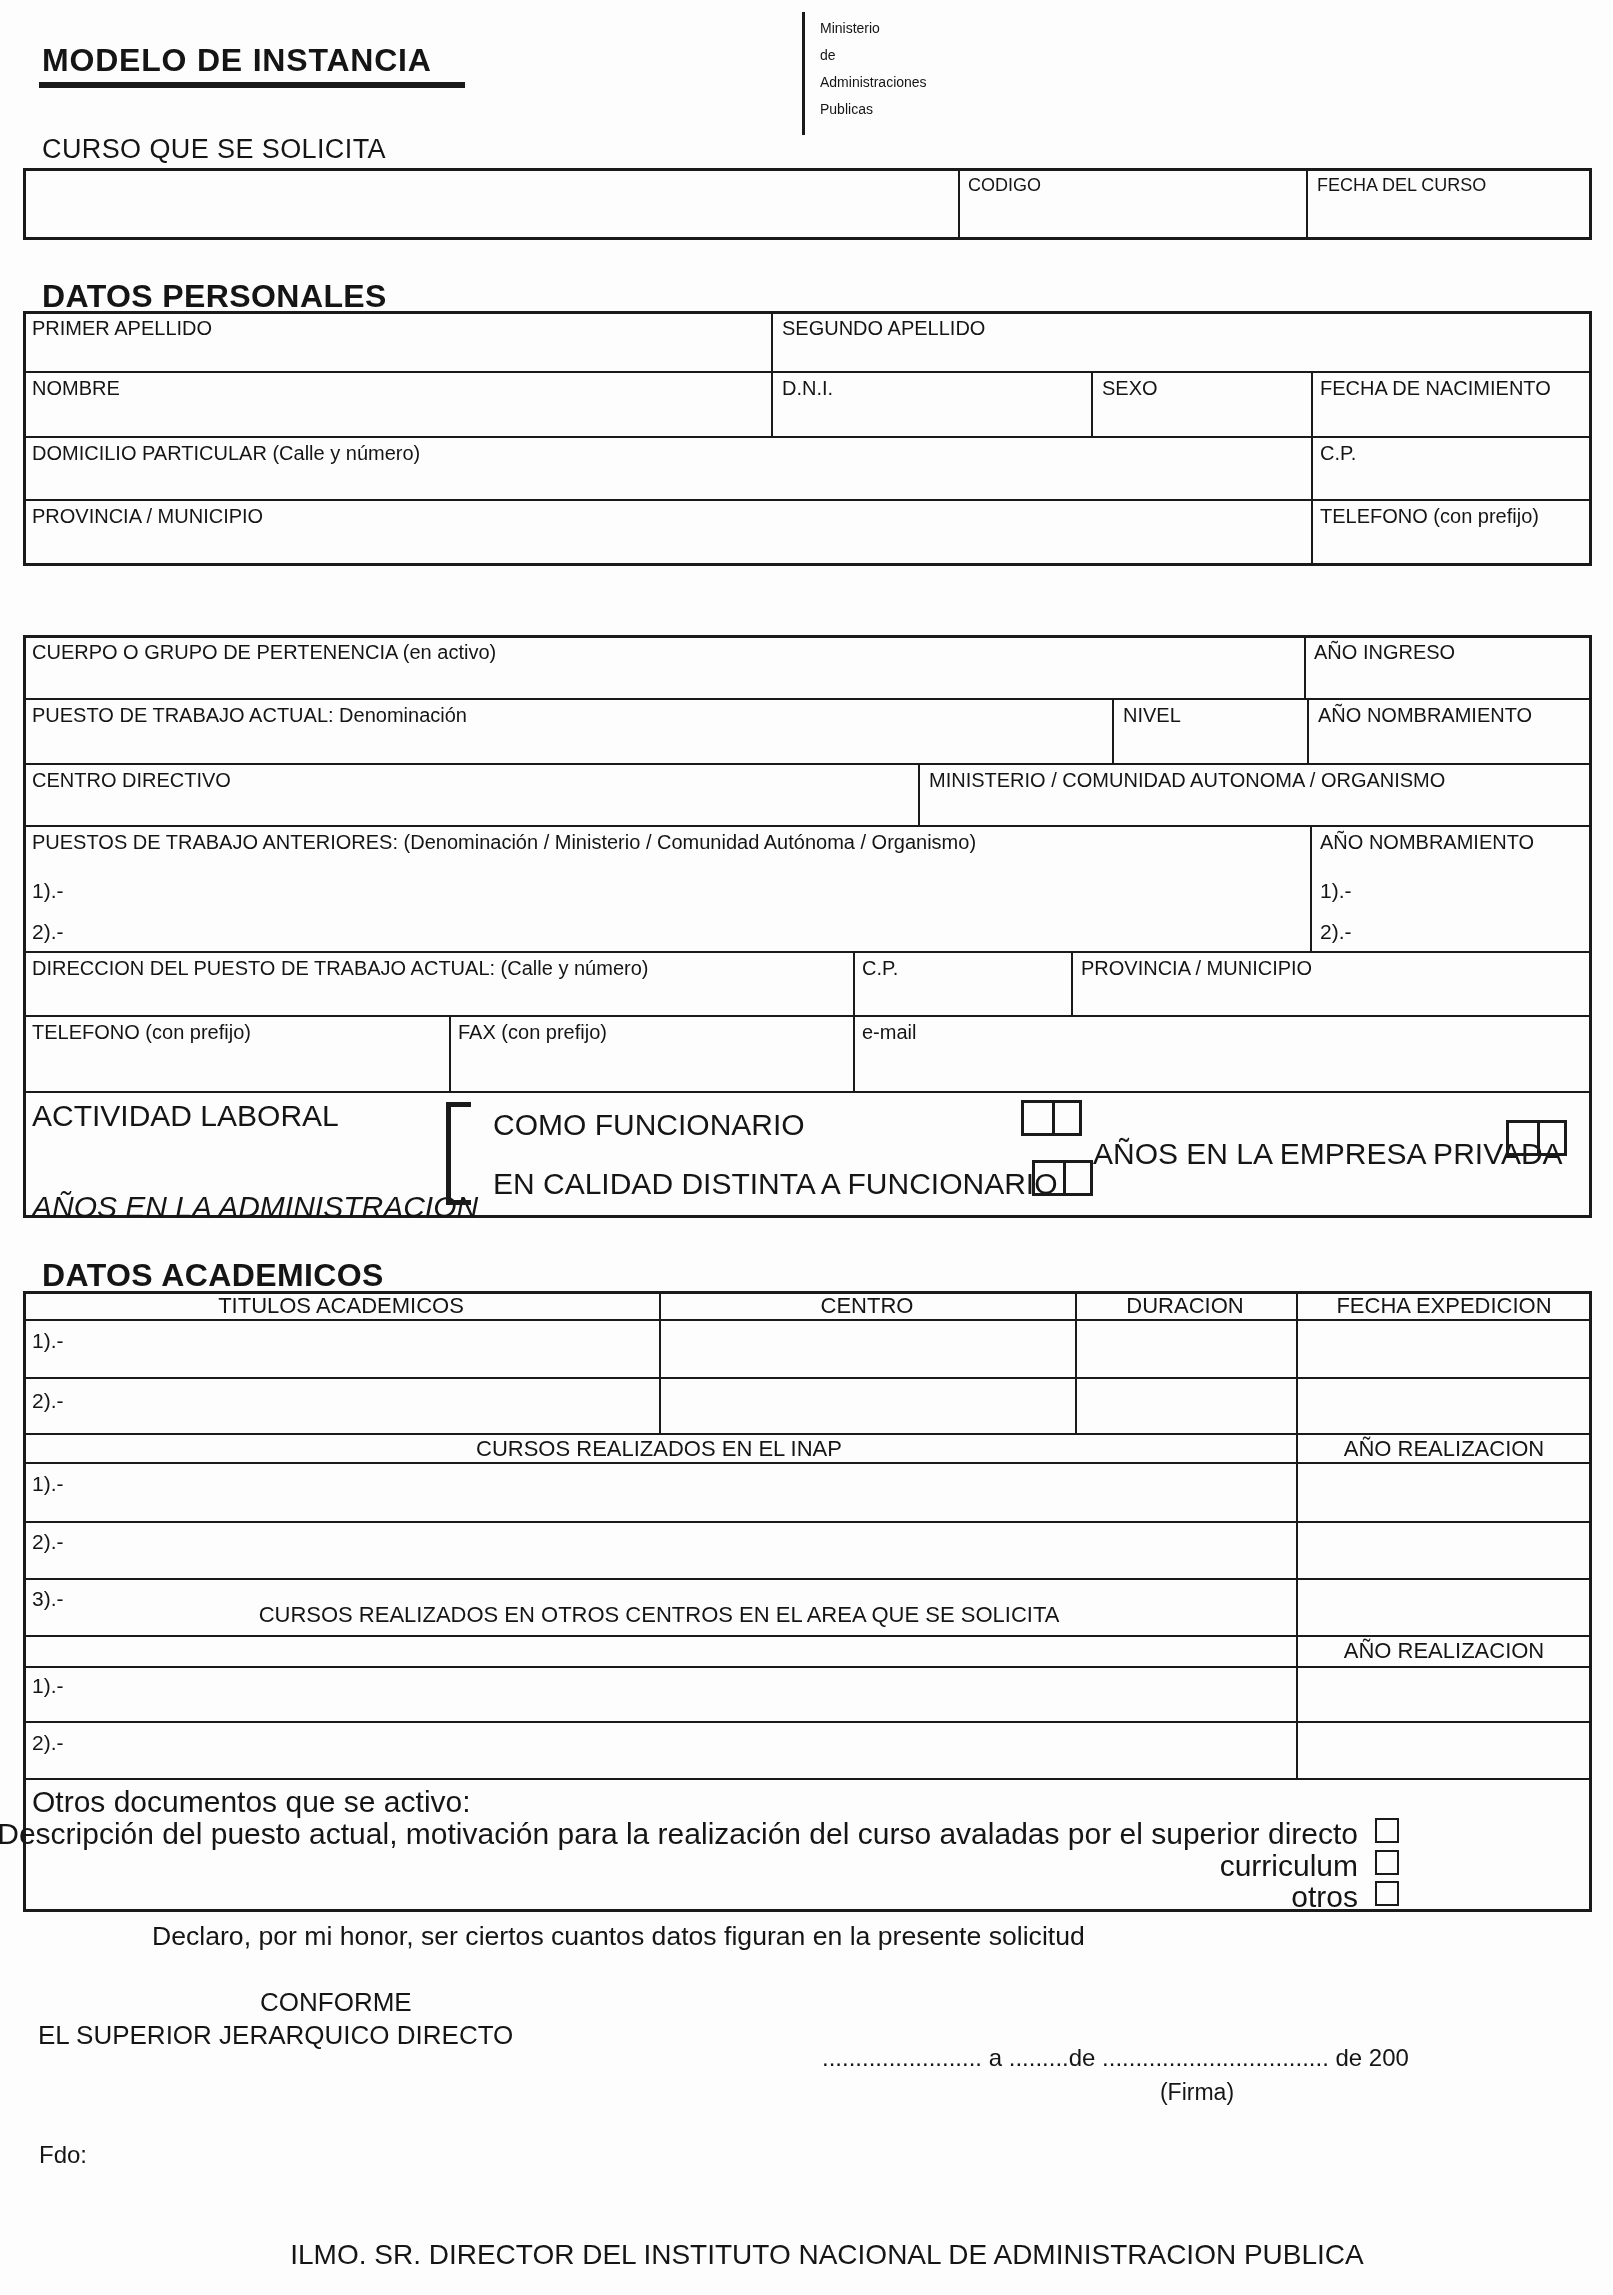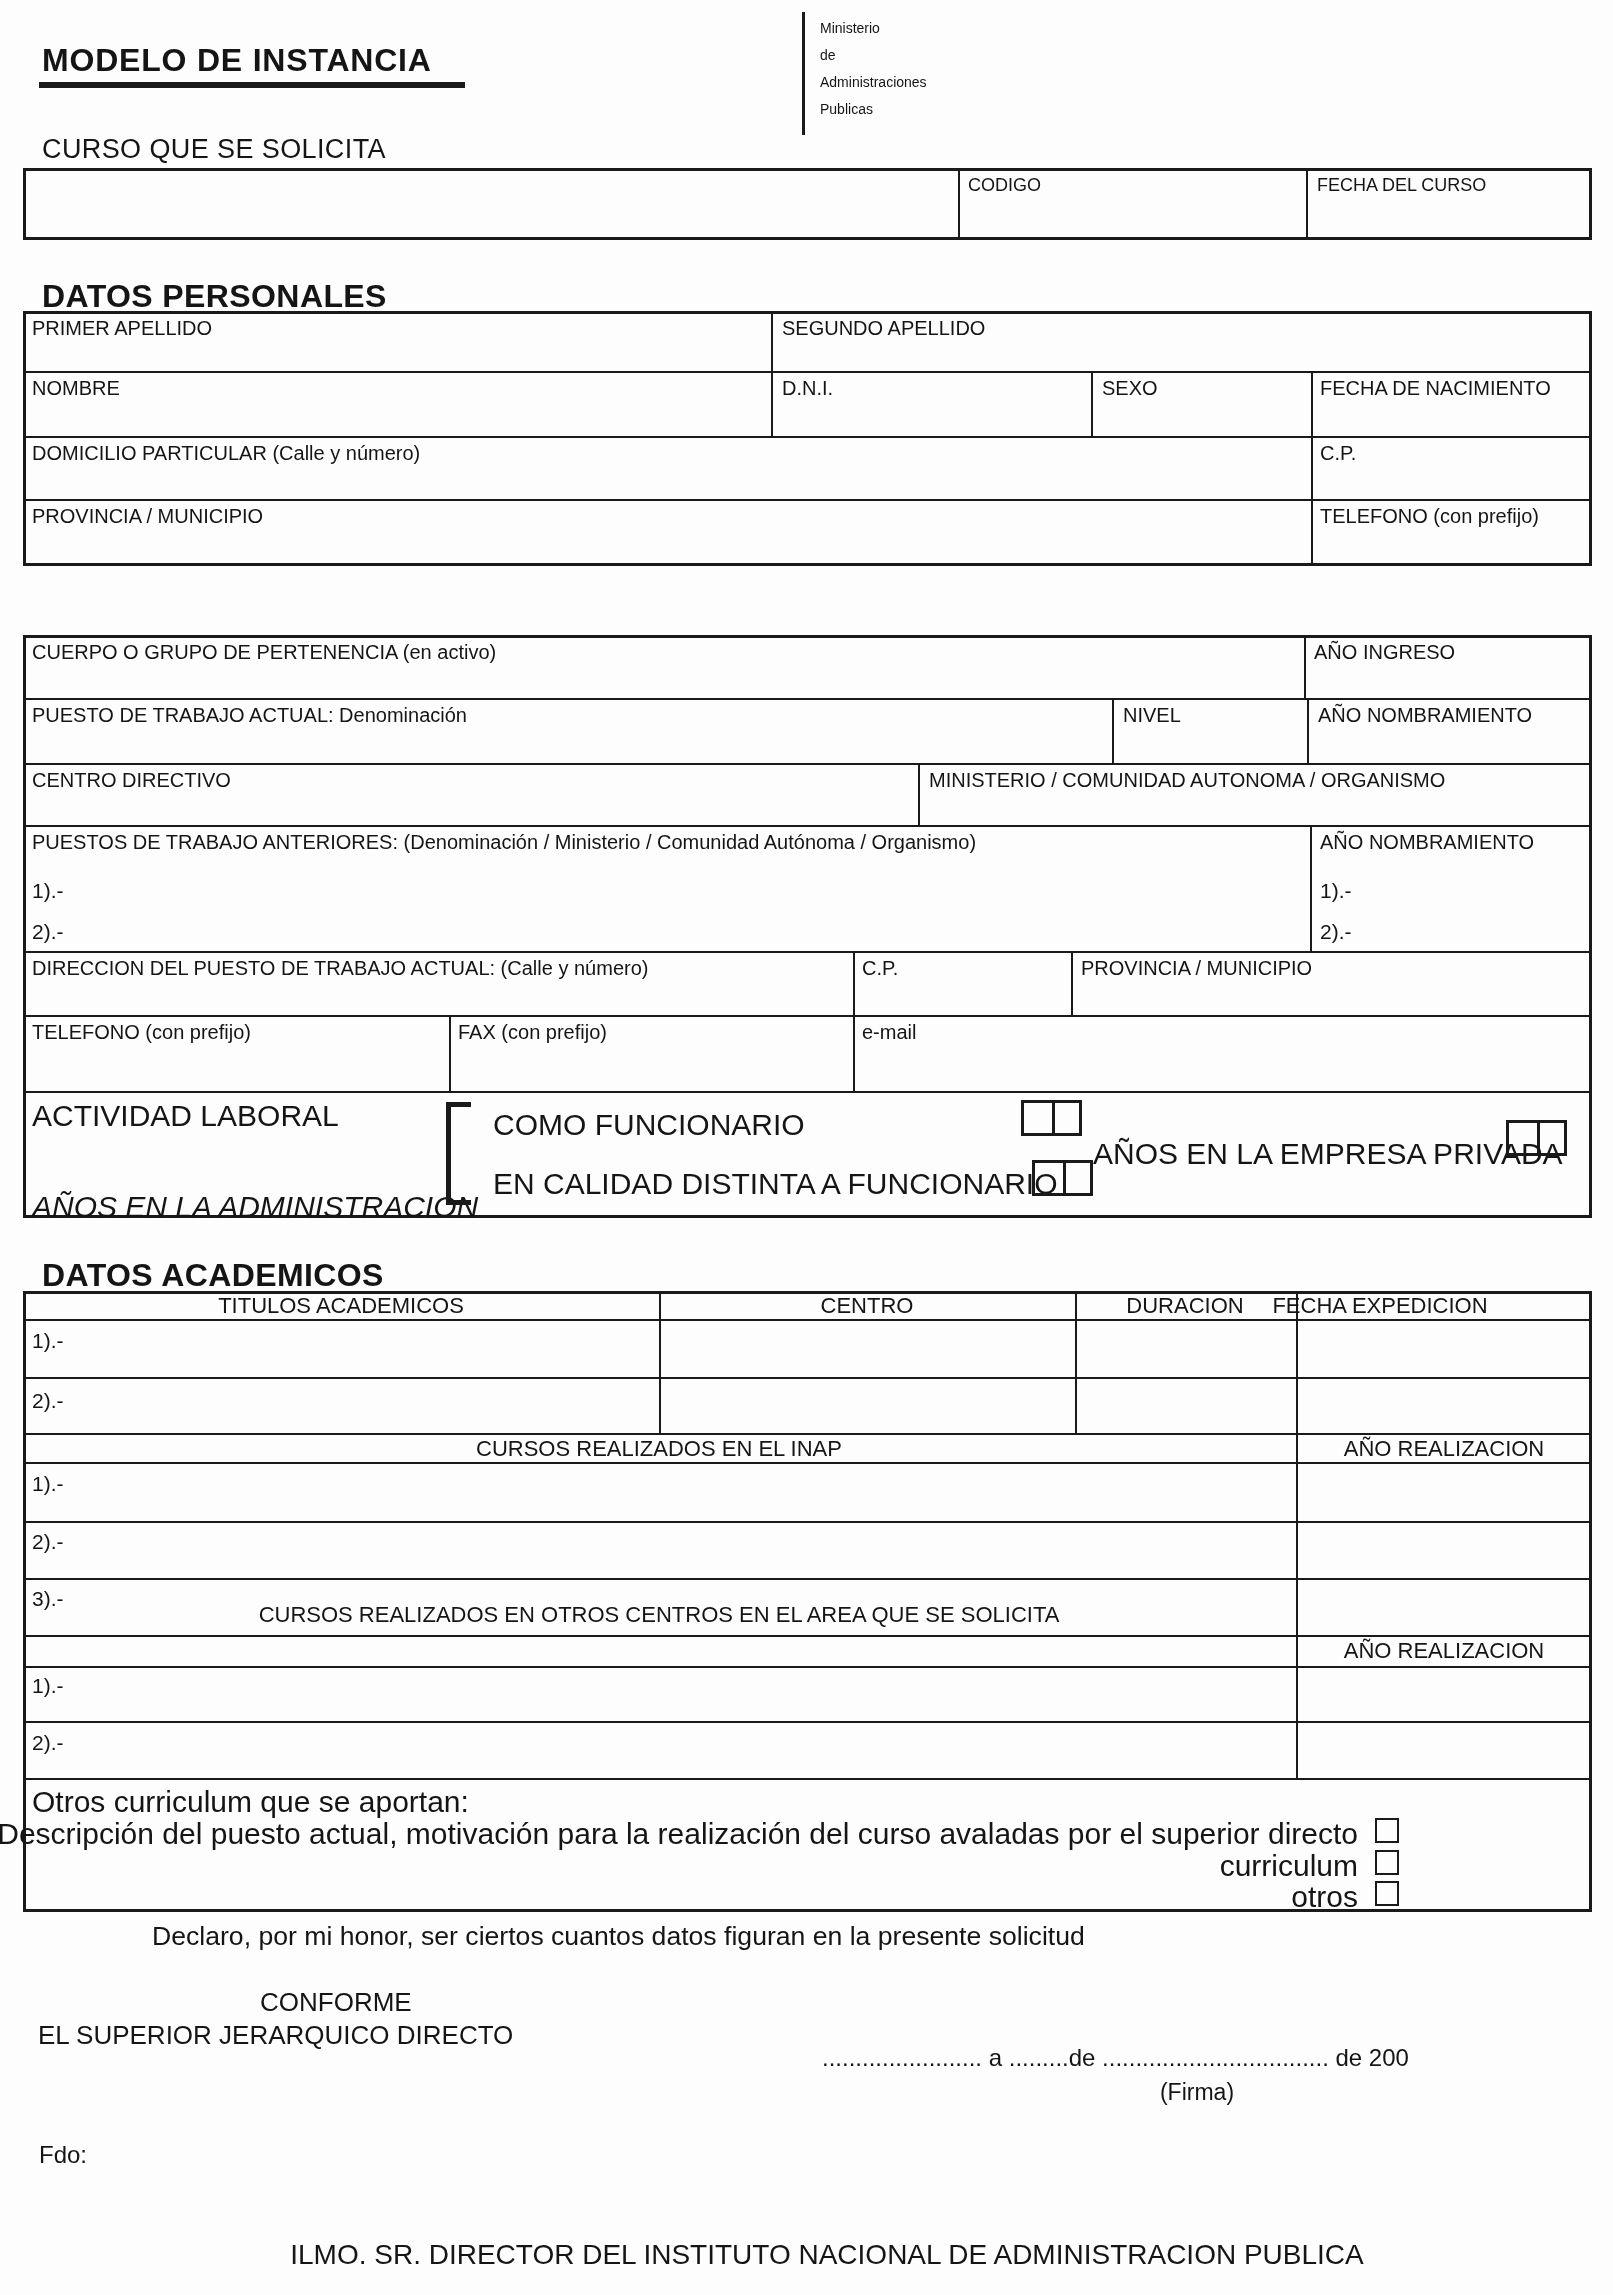--- a/index.html
+++ b/index.html
@@ -141,36 +141,36 @@
   <div class="hl" style="left:23px;top:1666px;width:1569px;"></div>
   <div class="hl" style="left:23px;top:1721px;width:1569px;"></div>
   <div class="hl" style="left:23px;top:1778px;width:1569px;"></div>
   <div class="vl" style="left:659px;top:1291px;height:143px;"></div>
   <div class="vl" style="left:1075px;top:1291px;height:143px;"></div>
   <div class="vl" style="left:1296px;top:1291px;height:487px;"></div>
 
   <div class="hdrlbl" style="left:341px;top:1293px;">TITULOS ACADEMICOS</div>
   <div class="hdrlbl" style="left:867px;top:1293px;">CENTRO</div>
   <div class="hdrlbl" style="left:1185px;top:1293px;">DURACION</div>
-  <div class="hdrlbl" style="left:1380px;top:1293px;">FECHA EXPEDICION</div>
+  <div class="hdrlbl" style="left:1444px;top:1293px;">FECHA EXPEDICION</div>
   <div class="item" style="left:32px;top:1329px;">1).-</div>
   <div class="item" style="left:32px;top:1389px;">2).-</div>
 
   <div class="hdrlbl" style="left:659px;top:1436px;">CURSOS REALIZADOS EN EL INAP</div>
   <div class="hdrlbl" style="left:1444px;top:1436px;">AÑO REALIZACION</div>
   <div class="item" style="left:32px;top:1472px;">1).-</div>
   <div class="item" style="left:32px;top:1530px;">2).-</div>
   <div class="item" style="left:32px;top:1587px;">3).-</div>
 
   <div class="hdrlbl" style="left:659px;top:1602px;">CURSOS REALIZADOS EN OTROS CENTROS EN EL AREA QUE SE SOLICITA</div>
   <div class="hdrlbl" style="left:1444px;top:1638px;">AÑO REALIZACION</div>
   <div class="item" style="left:32px;top:1674px;">1).-</div>
   <div class="item" style="left:32px;top:1731px;">2).-</div>
 
-  <div class="lbl-big" style="left:32px;top:1785px;">Otros curriculum que se aportan:</div>
+  <div class="lbl-big" style="left:32px;top:1785px;">Otros documentos que se activo:</div>
   <div class="lbl-big" style="right:255px;top:1817px;">Descripción del puesto actual, motivación para la realización del curso avaladas por el superior directo</div>
   <div class="chk" style="left:1375px;top:1818px;"></div>
   <div class="lbl-big" style="right:255px;top:1849px;">curriculum</div>
   <div class="chk" style="left:1375px;top:1850px;"></div>
   <div class="lbl-big" style="right:255px;top:1880px;">otros</div>
   <div class="chk" style="left:1375px;top:1881px;"></div>
 
   <div class="foot" style="left:152px;top:1921px;font-size:26.6px;">Declaro, por mi honor, ser ciertos cuantos datos figuran en la presente solicitud</div>
   <div class="foot" style="left:260px;top:1987px;">CONFORME</div>
   <div class="foot" style="left:38px;top:2020px;">EL SUPERIOR JERARQUICO DIRECTO</div>

